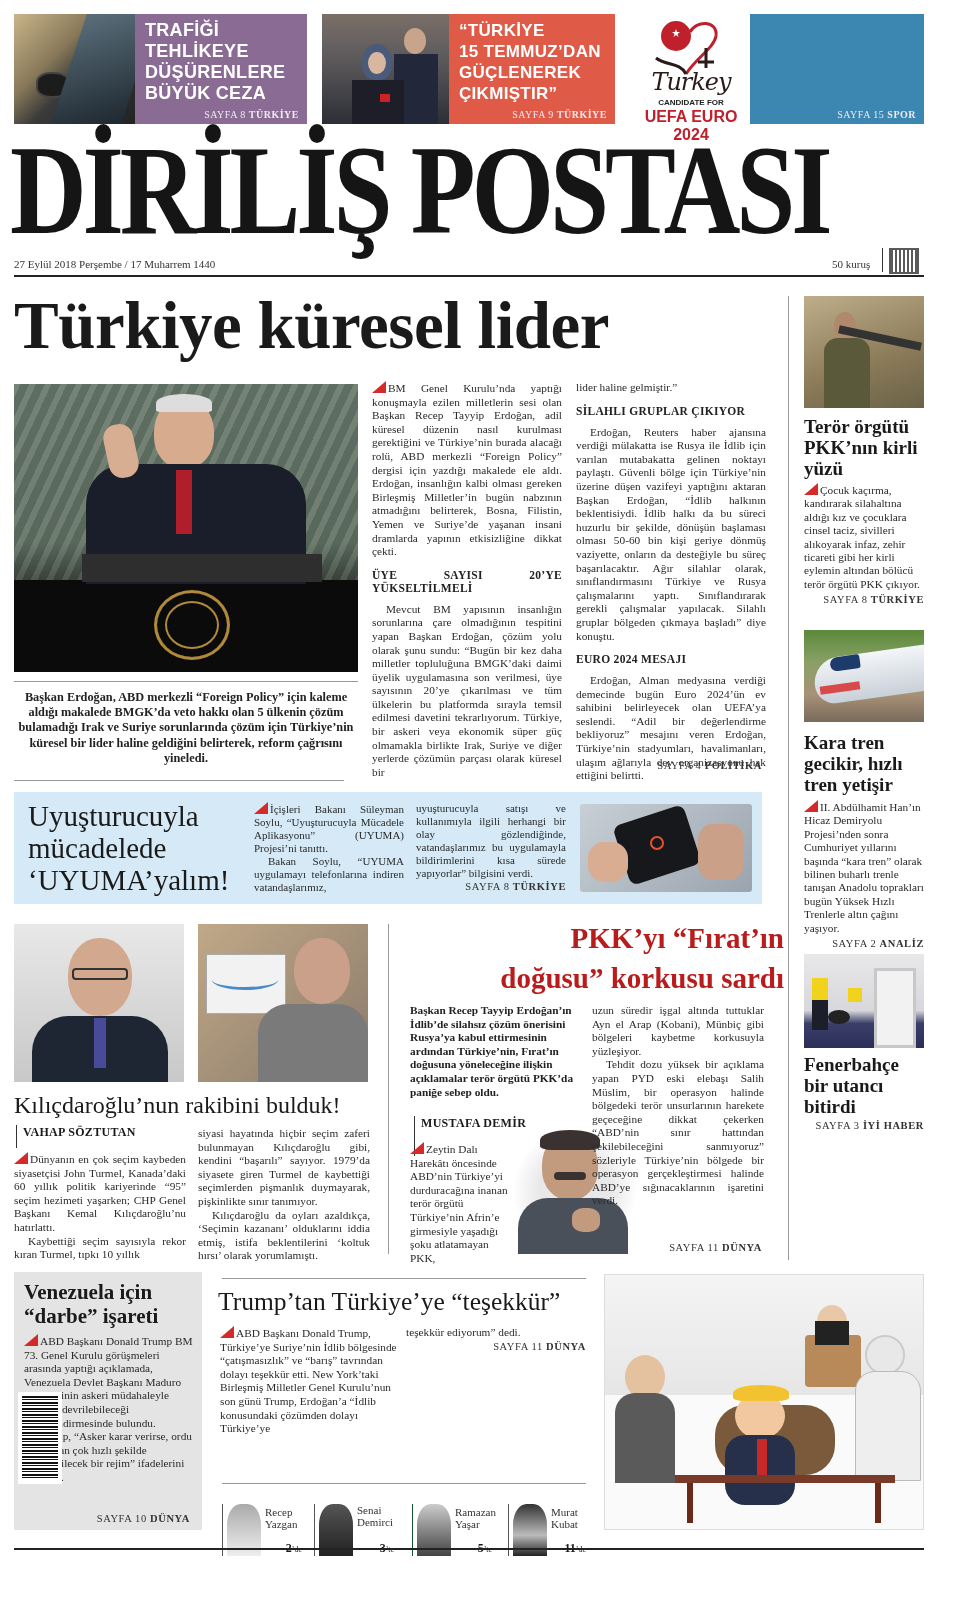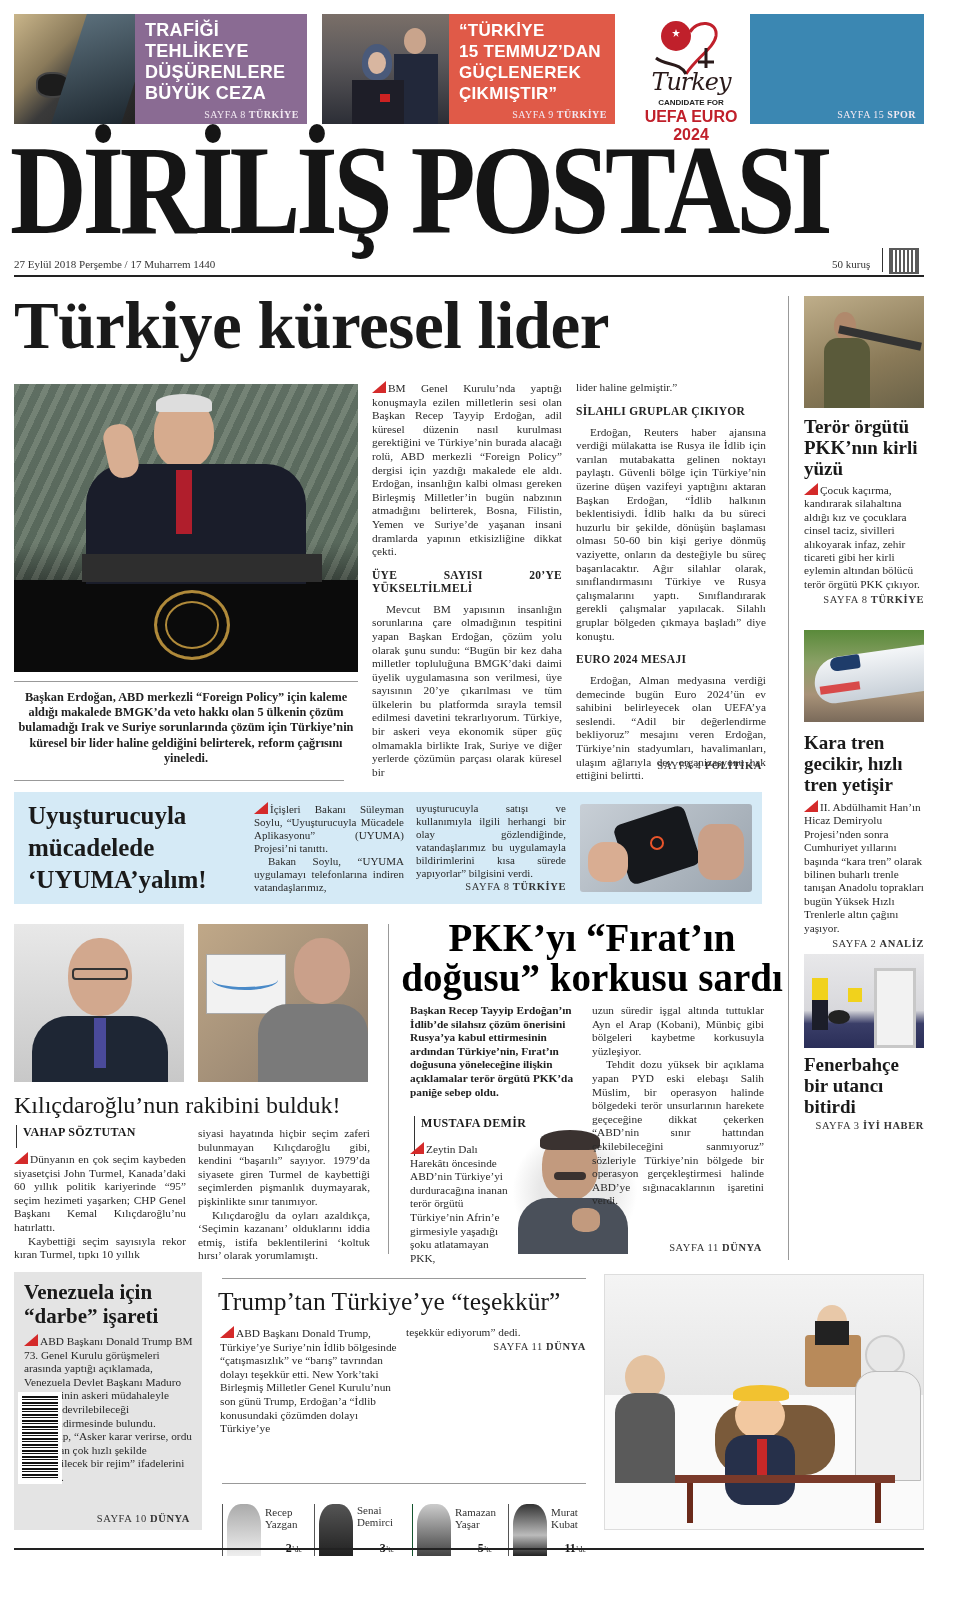--- a/index.html
+++ b/index.html
@@ -146,21 +146,21 @@
     <div style="position:absolute;left:8px;top:46px;width:16px;height:30px;background:#1c1e2a"></div>
     <div style="position:absolute;left:44px;top:34px;width:14px;height:14px;background:#f1d21c"></div>
     <div style="position:absolute;left:24px;top:56px;width:22px;height:14px;border-radius:50%;background:#222"></div>
   </div>
   <div class="side-h" style="margin-top:6px">Fenerbahçe bir utancı bitirdi</div>
   <div class="pageref" style="margin-top:3px"><span>SAYFA 3</span> <b>İYİ HABER</b></div>
 </div>
 
 <div class="rule" style="left:14px;top:780px;width:330px;height:1px;background:#999"></div>
 <div class="abs" style="left:14px;top:792px;width:748px;height:112px;background:#d5eaf6;">
-  <div style="position:absolute;left:14px;top:8px;font-weight:bold;font-size:25px;line-height:32px;color:#1a1a1a">
+  <div style="position:absolute;left:14px;top:8px;font-weight:normal;font-size:29px;line-height:32px;color:#1a1a1a">
     <div>Uyuşturucuyla</div>
       <div>mücadelede</div>
       <div>‘UYUMA’yalım!</div>
   </div>
   <div class="body-text" style="position:absolute;left:240px;top:10px;width:150px;font-size:11px;line-height:13px">
     <p class="first"><span class="tri"></span><span>İçişleri Bakanı Süleyman Soylu, “Uyuşturucuyla Mücadele Aplikasyonu” (UYUMA) Projesi’ni tanıttı.</span></p>
     <p>Bakan Soylu, “UYUMA uygulamayı telefonlarına indiren vatandaşlarımız,</p>
   </div>
   <div class="body-text" style="position:absolute;left:402px;top:10px;width:150px;font-size:11px;line-height:13px">
     <p class="first">uyuşturucuyla satışı ve kullanımıyla ilgili herhangi bir olay gözlendiğinde, vatandaşlarımız bu uygulamayla bildirimlerini kısa sürede yapıyorlar” bilgisini verdi.</p>
@@ -193,21 +193,21 @@
     <p class="first"><span class="tri"></span><span>Dünyanın en çok seçim kaybeden siyasetçisi John Turmel, Kanada’daki 60 yıllık politik kariyerinde “95” seçim hezimeti yaşarken; CHP Genel Başkanı Kemal Kılıçdaroğlu’nu hatırlattı.</span></p>
     <p>Kaybettiği seçim sayısıyla rekor kıran Turmel, tıpkı 10 yıllık</p>
   </div>
 </div>
 <div class="abs body-text" style="left:198px;top:1127px;width:172px;">
   <p class="first">siyasi hayatında hiçbir seçim zaferi bulunmayan Kılıçdaroğlu gibi, kendini “başarılı” sayıyor. 1979’da siyasete giren Turmel de kaybettiği seçimlerden pişmanlık duymayarak, pişkinlikte sınır tanımıyor.</p>
   <p>Kılıçdaroğlu da oyları azaldıkça, ‘Seçimin kazananı’ olduklarını iddia etmiş, istifa beklentilerini ‘koltuk hırsı’ olarak yorumlamıştı.</p>
 </div>
 <div class="rule" style="left:388px;top:924px;width:1px;height:330px;background:#999"></div>
 
-<div class="abs" style="left:400px;top:918px;width:384px;text-align:center;font-weight:bold;font-size:39px;line-height:40px;color:#000000">
+<div class="abs" style="left:400px;top:918px;width:384px;text-align:right;font-weight:bold;font-size:29px;line-height:40px;color:#b91c1c">
   <div>PKK’yı “Fırat’ın</div>
     <div>doğusu” korkusu sardı</div>
 </div>
 <div class="abs" style="left:410px;top:1004px;width:170px;font-weight:bold;font-size:11.3px;line-height:13.6px;color:#222">Başkan Recep Tayyip Erdoğan’ın İdlib’de silahsız çözüm önerisini Rusya’ya kabul ettirmesinin ardından Türkiye’nin, Fırat’ın doğusuna yöneleceğine ilişkin açıklamalar terör örgütü PKK’da paniğe sebep oldu.</div>
 <div class="abs author" style="left:414px;top:1116px;height:40px">MUSTAFA DEMİR</div>
 <div class="abs body-text" style="left:410px;top:1142px;width:100px;text-align:left">
   <p class="first"><span class="tri"></span><span>Zeytin Dalı Harekâtı öncesinde ABD’nin Türkiye’yi durduracağına inanan terör örgütü Türkiye’nin Afrin’e girmesiyle yaşadığı şoku atlatamayan PKK,</span></p>
 </div>
 <div class="photo" style="left:512px;top:1128px;width:126px;height:126px;background:radial-gradient(circle at 50% 50%,#e8e8e8 40%,#fff 70%);">
   <div style="position:absolute;left:30px;top:6px;width:56px;height:66px;border-radius:46%;background:#c29a7e"></div>

